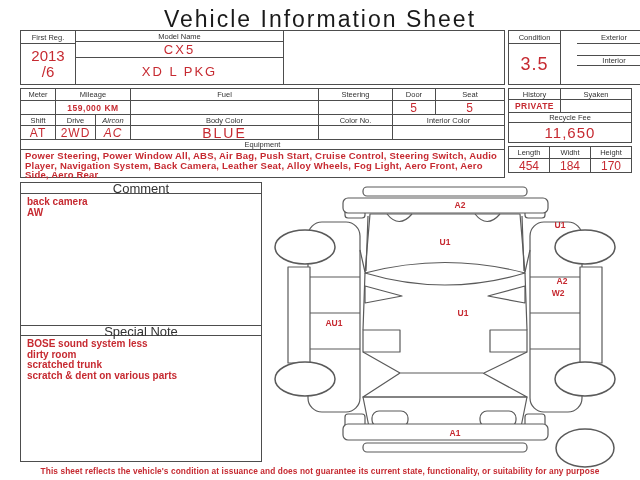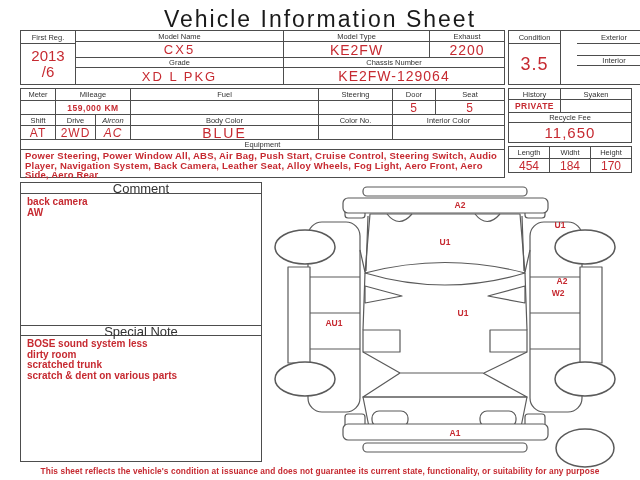--- a/index.html
+++ b/index.html
@@ -51,36 +51,21 @@
     <div class="col br" style="width:55px;">
       <div class="hdr" style="height:13px;">First Reg.</div>
       <div class="val v-first flex1">
         <span>2013</span>
         <span>/6</span>
       </div>
     </div>
     <div class="col br" style="width:208px;">
       <div class="hdr" style="height:11px;">Model Name</div>
       <div class="val v-lg bb" style="height:16px;">CX5</div>
-      <div class="hdr" style="height:10px;">Grade</div>
       <div class="val v-lg flex1">XD L PKG</div>
-    </div>
-    <div class="col flex1">
-      <div class="row bb" style="height:27px;">
-        <div class="col br" style="width:146px;">
-          <div class="hdr" style="height:11px;">Model Type</div>
-          <div class="val v-md flex1">KE2FW</div>
-        </div>
-        <div class="col flex1">
-          <div class="hdr" style="height:11px;">Exhaust</div>
-          <div class="val v-md flex1">2200</div>
-        </div>
-      </div>
-      <div class="hdr" style="height:10px;">Chassis Number</div>
-      <div class="val v-md flex1">KE2FW-129064</div>
     </div>
   </div>
 
   <div class="box row" style="left:508px;top:30px;width:144px;height:55px;gap:16px;">
     <div class="col br" style="width:52px;">
       <div class="hdr" style="height:13px;">Condition</div>
       <div class="val v-cond flex1">3.5</div>
     </div>
     <div class="col flex1">
       <div class="hdr" style="height:13px;">Exterior</div>

